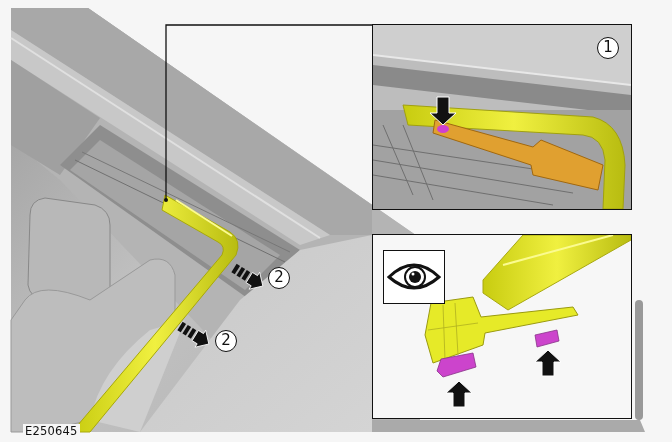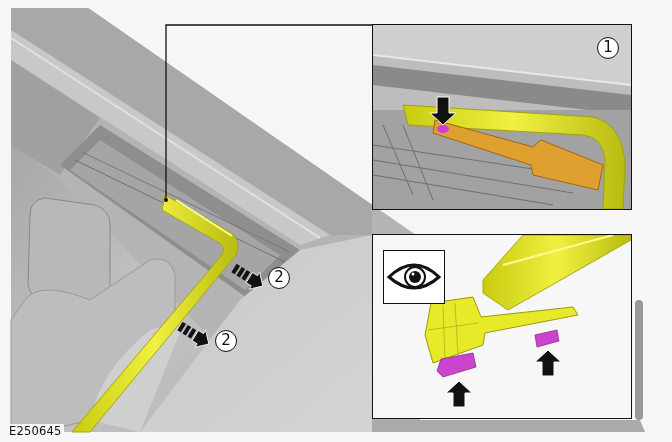--- a/index.html
+++ b/index.html
@@ -1,21 +1,21 @@
 <!DOCTYPE html>
 <html><head>
 <meta charset="utf-8">
 <style>
   html,body{margin:0;padding:0;background:#f6f6f6;}
   body{width:672px;height:442px;position:relative;overflow:hidden;font-family:"Liberation Sans",sans-serif;}
   .scene{position:absolute;left:0;top:0;width:672px;height:442px;}
   .panel{position:absolute;border:1.5px solid #111;box-sizing:border-box;overflow:hidden;}
   .callout{position:absolute;width:22px;height:22px;border:1.5px solid #111;border-radius:50%;background:#fff;
     box-sizing:border-box;font-size:15px;line-height:19px;text-align:center;color:#111;font-family:"DejaVu Sans",sans-serif;}
-  .figid{position:absolute;left:7px;top:424px;font-size:11.5px;color:#111;font-family:"DejaVu Sans",sans-serif;letter-spacing:0.2px;background:#f6f6f6;padding:0 2px;}
+  .figid{position:absolute;left:23px;top:424px;font-size:11.5px;color:#111;font-family:"DejaVu Sans",sans-serif;letter-spacing:0.2px;background:#f6f6f6;padding:0 2px;}
   .eyebox{position:absolute;left:10px;top:15px;width:62px;height:54px;border:1.5px solid #111;box-sizing:border-box;background:#fff;}
 </style>
 </head>
 <body>
 
 <div class="scene">
   <svg width="672" height="442" viewBox="0 0 672 442">
     <defs>
       <linearGradient id="roof" x1="0" y1="0" x2="1" y2="1">
         <stop offset="0" stop-color="#9a9a9a"></stop>

